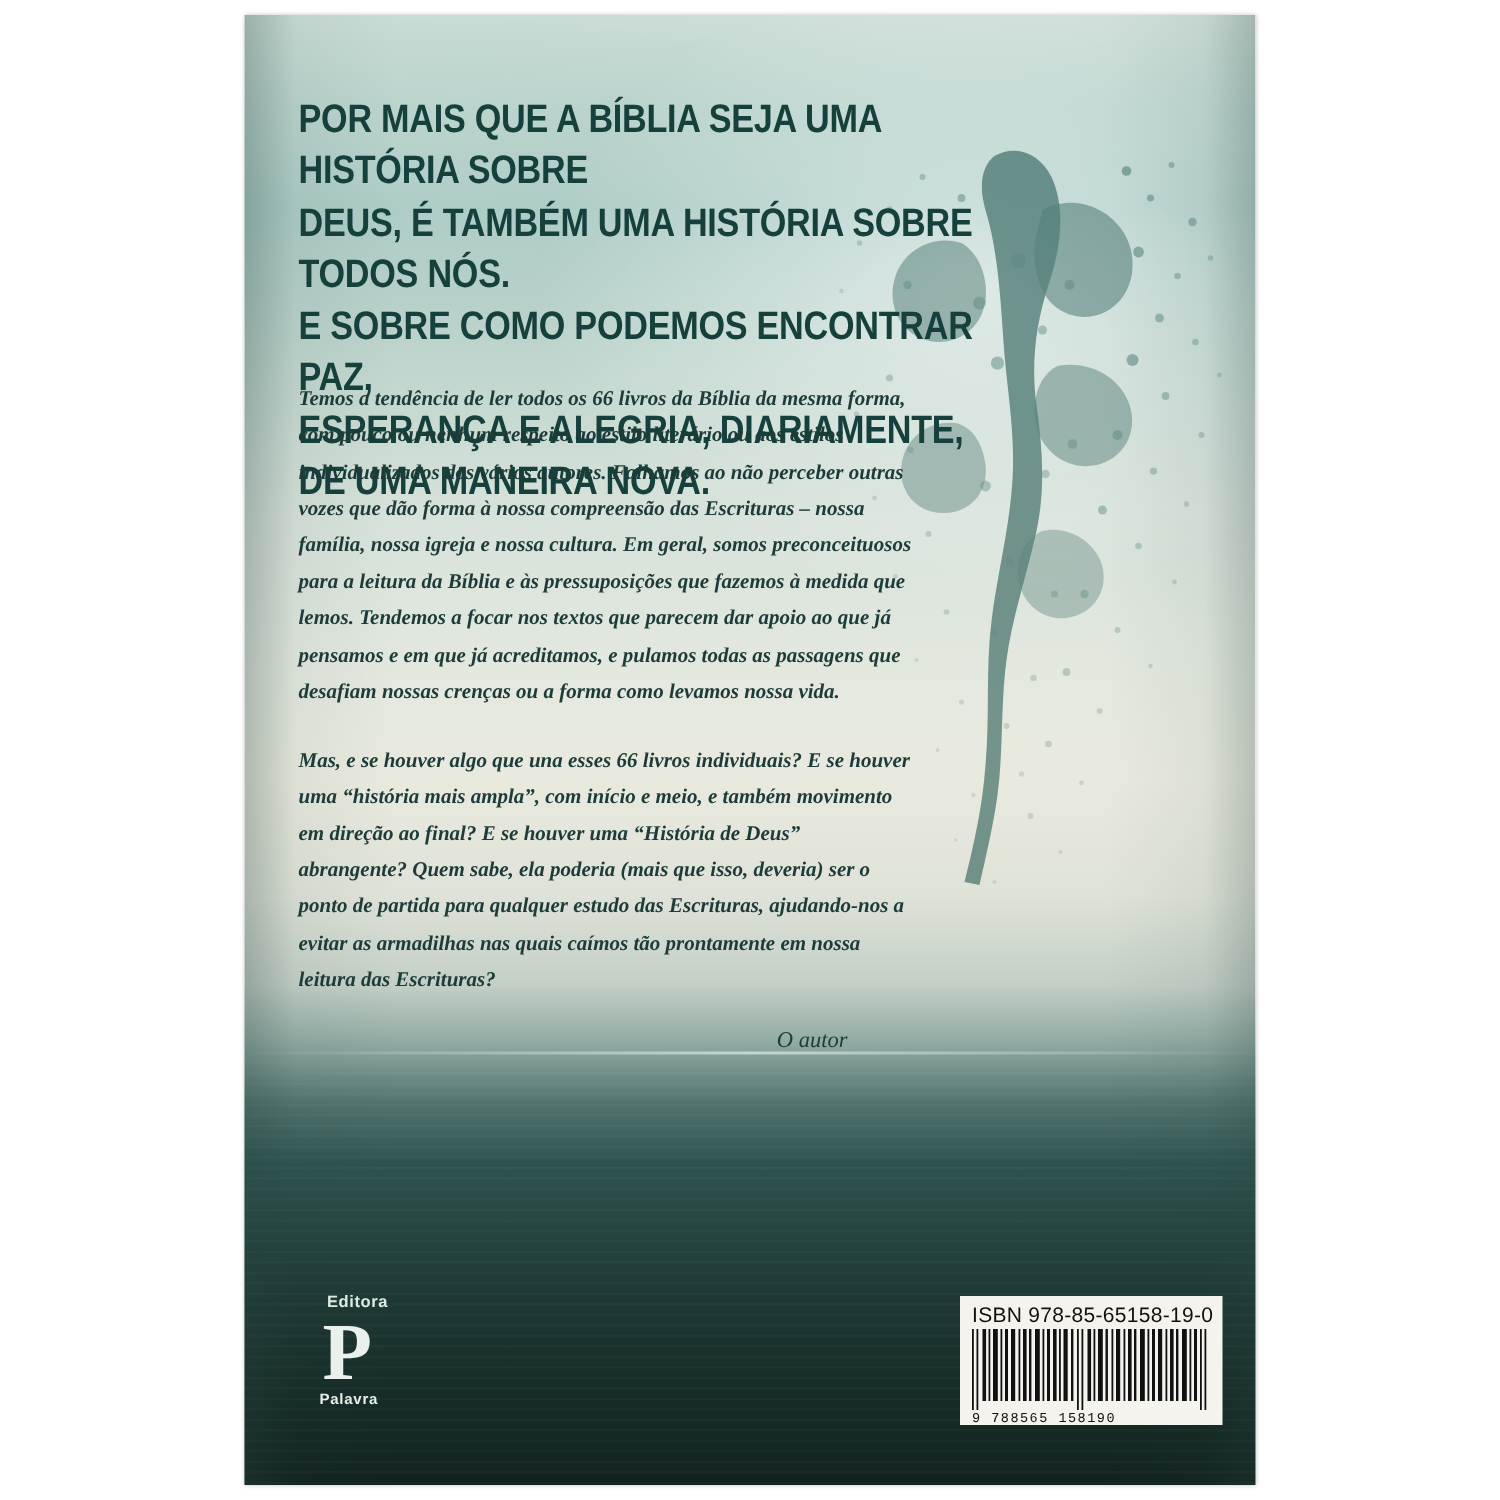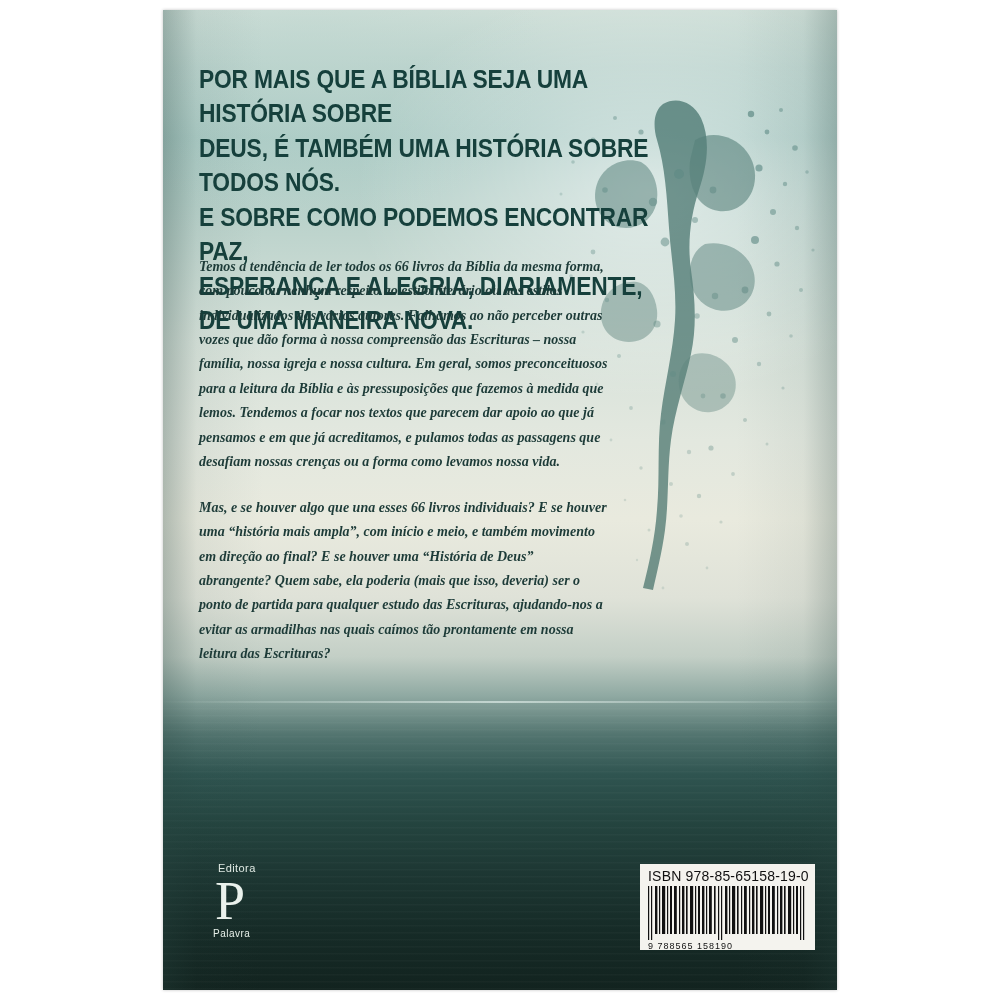--- a/index.html
+++ b/index.html
@@ -160,20 +160,21 @@
   }
 
   
   #publisher {
     position: absolute;
     left: 30px;
     bottom: 42px;
     width: 92px;
     height: 86px;
     color: #e8efe9;
+    font-weight: bold;
   }
   #pub-editora {
     position: absolute;
     left: 25px;
     top: 0px;
     font-family: "Liberation Sans", sans-serif;
     font-size: 11px;
     letter-spacing: 0.4px;
     color: #dfe9e3;
   }
@@ -222,21 +223,21 @@
     letter-spacing: 0.2px;
     margin-left: 2px;
     margin-bottom: 2px;
   }
   #bars {
     width: 100%;
     height: 54px;
     display: block;
   }
   #ean-text {
-    font-family: Liberation Sans, sans-serif;
+    font-family: Liberation Mono, monospace;
     font-size: 9px;
     color: #111;
     letter-spacing: 1px;
     margin-top: 1px;
     margin-left: 2px;
   }
 </style>
 </head>
 <body>
 
@@ -327,20 +328,21 @@
     </svg>
 
     <div id="headline">POR MAIS QUE A BÍBLIA SEJA UMA HISTÓRIA SOBRE
 DEUS, É TAMBÉM UMA HISTÓRIA SOBRE TODOS NÓS.
 E SOBRE COMO PODEMOS ENCONTRAR PAZ,
 ESPERANÇA E ALEGRIA, DIARIAMENTE,
 DE UMA MANEIRA NOVA.</div>
 
     <div id="para1" class="body-copy">Temos a tendência de ler todos os 66 livros da Bíblia da mesma forma, com pouco ou nenhum respeito ao estilo literário ou aos estilos individualizados dos vários autores. Falhamos ao não perceber outras vozes que dão forma à nossa compreensão das Escrituras – nossa família, nossa igreja e nossa cultura. Em geral, somos preconceituosos para a leitura da Bíblia e às pressuposições que fazemos à medida que lemos. Tendemos a focar nos textos que parecem dar apoio ao que já pensamos e em que já acreditamos, e pulamos todas as passagens que desafiam nossas crenças ou a forma como levamos nossa vida.</div>
     <div id="para2" class="body-copy">Mas, e se houver algo que una esses 66 livros individuais? E se houver uma “história mais ampla”, com início e meio, e também movimento em direção ao final? E se houver uma “História de Deus” abrangente? Quem sabe, ela poderia (mais que isso, deveria) ser o ponto de partida para qualquer estudo das Escrituras, ajudando-nos a evitar as armadilhas nas quais caímos tão prontamente em nossa leitura das Escrituras?</div>
+    <div id="signature">O autor</div>
 
     <div id="publisher">
       <div id="pub-editora">Editora</div>
       <div id="pub-p">P</div>
       <div id="pub-rule"></div>
       <div id="pub-palavra">Palavra</div>
     </div>
 
     <div id="barcode-box">
       <div id="isbn-text">

